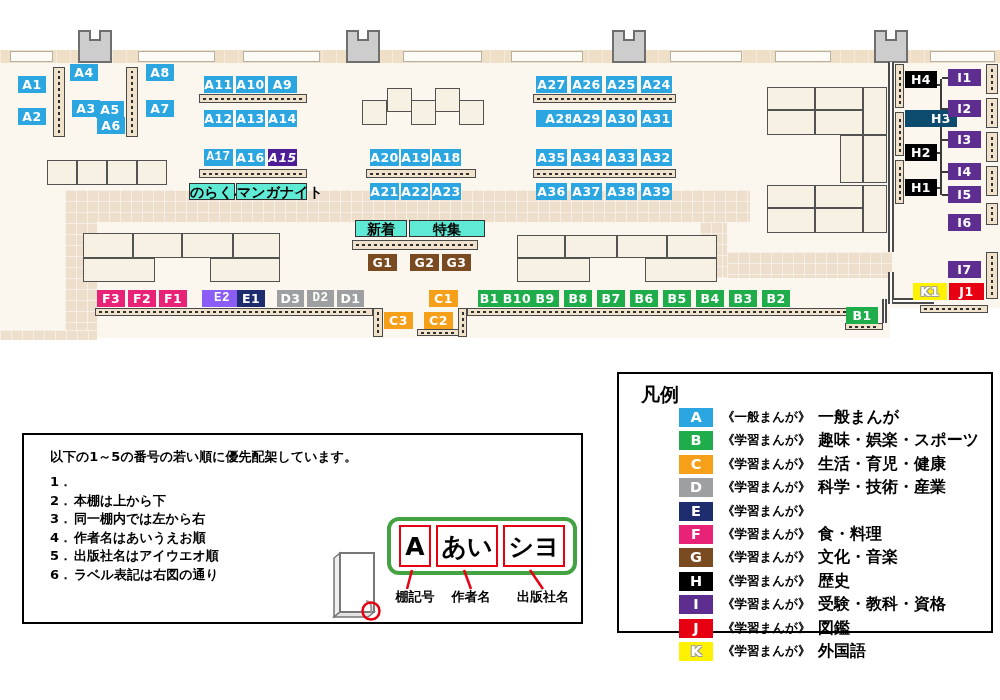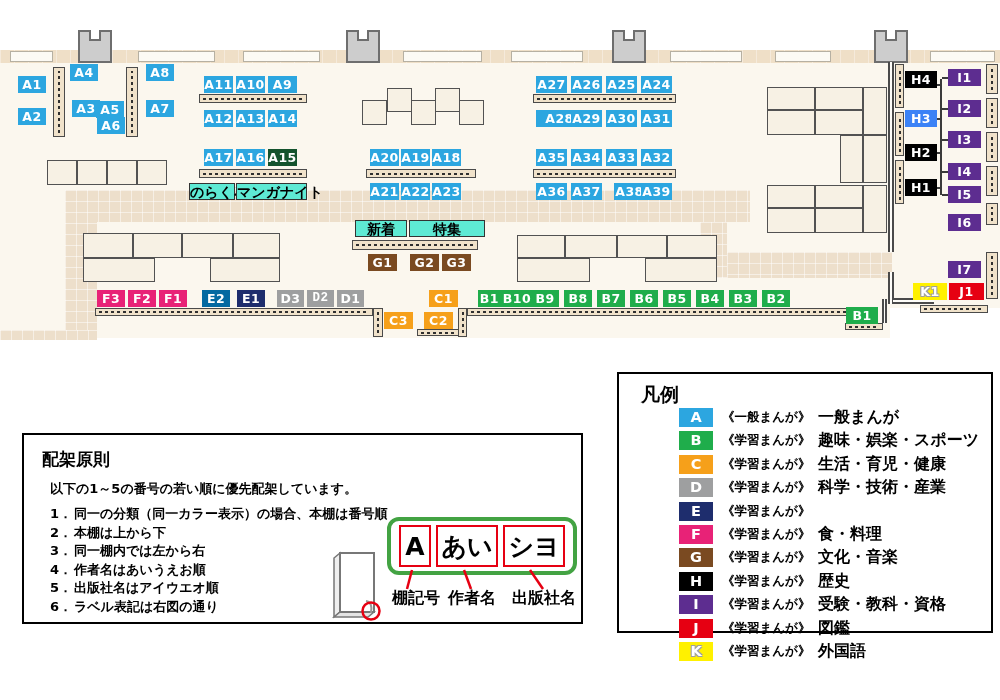--- a/index.html
+++ b/index.html
@@ -41,21 +41,21 @@
   .p-intro{font-size:13px;font-weight:bold;color:#000;margin-bottom:7px;padding-left:8px;}
   .p-item{display:flex;font-size:13px;font-weight:bold;color:#000;line-height:18.5px;padding-left:8px;}
   .p-item .num{width:24px;flex:none;}
   .p-note{font-size:12.5px;font-weight:bold;color:#000;line-height:17px;padding-left:44px;}
   
   .greenbox{position:absolute;left:387px;top:517px;width:190px;height:58px;background:#fff;
     border:4px solid #43A343;border-radius:12px;box-sizing:border-box;display:flex;align-items:center;
     justify-content:center;gap:5px;padding:0 4px;}
   .redseg{border:2.5px solid #E60012;box-sizing:border-box;height:42px;display:flex;align-items:center;
     justify-content:center;font-size:25px;font-weight:bold;color:#000;background:#fff;}
-  .caption{position:absolute;top:588px;font-size:16px;font-weight:bold;color:#000;text-align:center;white-space:nowrap;}
+  .caption{position:absolute;top:588px;font-size:13px;font-weight:bold;color:#000;text-align:center;white-space:nowrap;}
   
   .legend{position:absolute;left:617px;top:372px;width:376px;height:261px;background:#fff;
     border:2px solid #000;box-sizing:border-box;}
   .leg-title{position:absolute;left:22px;top:8px;font-size:19px;font-weight:bold;color:#000;}
   .leg-row{position:absolute;left:60px;display:flex;align-items:center;height:19px;}
   .leg-chip{width:34px;height:19px;flex:none;color:#fff;font-size:14.5px;font-weight:bold;
     text-align:center;line-height:19px;margin-right:9px;}
   .leg-type{font-size:12.5px;font-weight:bold;color:#000;width:96px;flex:none;white-space:nowrap;}
   .leg-label{font-size:16px;font-weight:bold;color:#000;white-space:nowrap;}
 </style>
@@ -171,49 +171,49 @@
       <div class="lbl" style="left: 72px; top: 100px; width: 28px; background: rgb(44, 166, 224);">A3</div>
       <div class="lbl" style="left: 97px; top: 117px; width: 28px; background: rgb(44, 166, 224);">A6</div>
       <div class="lbl" style="left: 146px; top: 64px; width: 28px; background: rgb(44, 166, 224);">A8</div>
       <div class="lbl" style="left: 146px; top: 100px; width: 28px; background: rgb(44, 166, 224);">A7</div>
       <div class="lbl" style="left: 204px; top: 76px; width: 29px; background: rgb(44, 166, 224);">A11</div>
       <div class="lbl" style="left: 236px; top: 76px; width: 29px; background: rgb(44, 166, 224);">A10</div>
       <div class="lbl" style="left: 268px; top: 76px; width: 29px; background: rgb(44, 166, 224);">A9</div>
       <div class="lbl" style="left: 204px; top: 110px; width: 29px; background: rgb(44, 166, 224);">A12</div>
       <div class="lbl" style="left: 236px; top: 110px; width: 29px; background: rgb(44, 166, 224);">A13</div>
       <div class="lbl" style="left: 268px; top: 110px; width: 29px; background: rgb(44, 166, 224);">A14</div>
-      <div class="lbl" style="left: 204px; top: 149px; width: 29px; background: rgb(44, 166, 224);">A17</div>
+      <div class="lbl" style="left: 204px; top: 149px; width: 29px; background: rgb(44, 166, 224); font-family: Liberation Mono, monospace;">A17</div>
       <div class="lbl" style="left: 236px; top: 149px; width: 29px; background: rgb(44, 166, 224);">A16</div>
-      <div class="lbl" style="left: 268px; top: 149px; width: 29px; background: #14532d;">A15</div>
+      <div class="lbl" style="left: 268px; top: 149px; width: 29px; background: #4c1d95; font-style: italic;">A15</div>
       <div class="lbl" style="left: 370px; top: 149px; width: 29px; background: rgb(44, 166, 224);">A20</div>
       <div class="lbl" style="left: 401px; top: 149px; width: 29px; background: rgb(44, 166, 224);">A19</div>
       <div class="lbl" style="left: 432px; top: 149px; width: 29px; background: rgb(44, 166, 224);">A18</div>
       <div class="lbl" style="left: 370px; top: 183px; width: 29px; background: rgb(44, 166, 224);">A21</div>
       <div class="lbl" style="left: 401px; top: 183px; width: 29px; background: rgb(44, 166, 224);">A22</div>
       <div class="lbl" style="left: 432px; top: 183px; width: 29px; background: rgb(44, 166, 224);">A23</div>
       <div class="lbl" style="left: 536px; top: 76px; width: 31px; background: rgb(44, 166, 224);">A27</div>
       <div class="lbl" style="left: 571px; top: 76px; width: 31px; background: rgb(44, 166, 224);">A26</div>
       <div class="lbl" style="left: 606px; top: 76px; width: 31px; background: rgb(44, 166, 224);">A25</div>
       <div class="lbl" style="left: 641px; top: 76px; width: 31px; background: rgb(44, 166, 224);">A24</div>
       <div class="lbl" style="left: 536px; top: 110px; width: 47px; background: rgb(44, 166, 224);">A28</div>
       <div class="lbl" style="left: 571px; top: 110px; width: 31px; background: rgb(44, 166, 224);">A29</div>
       <div class="lbl" style="left: 606px; top: 110px; width: 31px; background: rgb(44, 166, 224);">A30</div>
       <div class="lbl" style="left: 641px; top: 110px; width: 31px; background: rgb(44, 166, 224);">A31</div>
       <div class="lbl" style="left: 536px; top: 149px; width: 31px; background: rgb(44, 166, 224);">A35</div>
       <div class="lbl" style="left: 571px; top: 149px; width: 31px; background: rgb(44, 166, 224);">A34</div>
       <div class="lbl" style="left: 606px; top: 149px; width: 31px; background: rgb(44, 166, 224);">A33</div>
       <div class="lbl" style="left: 641px; top: 149px; width: 31px; background: rgb(44, 166, 224);">A32</div>
       <div class="lbl" style="left: 536px; top: 183px; width: 31px; background: rgb(44, 166, 224);">A36</div>
       <div class="lbl" style="left: 571px; top: 183px; width: 31px; background: rgb(44, 166, 224);">A37</div>
-      <div class="lbl" style="left: 606px; top: 183px; width: 31px; background: rgb(44, 166, 224); margin-left: 8px;">A38</div>
+      <div class="lbl" style="left: 606px; top: 183px; width: 31px; background: rgb(44, 166, 224);">A38</div>
       <div class="lbl" style="left: 641px; top: 183px; width: 31px; background: rgb(44, 166, 224);">A39</div>
       <div class="lbl" style="left: 97px; top: 290px; width: 28px; background: rgb(232, 34, 119);">F3</div>
       <div class="lbl" style="left: 128px; top: 290px; width: 28px; background: rgb(232, 34, 119);">F2</div>
       <div class="lbl" style="left: 159px; top: 290px; width: 28px; background: rgb(232, 34, 119);">F1</div>
-      <div class="lbl" style="left: 202px; top: 290px; width: 28px; background: #0369a1;">E2</div>
+      <div class="lbl" style="left: 202px; top: 290px; width: 40px; background: #8b5cf6; font-family: Liberation Mono, monospace;">E2</div>
       <div class="lbl" style="left: 237px; top: 290px; width: 28px; background: rgb(30, 45, 109);">E1</div>
       <div class="lbl" style="left: 277px; top: 290px; width: 27px; background: rgb(158, 159, 160);">D3</div>
       <div class="lbl" style="left: 307px; top: 290px; width: 27px; background: rgb(158, 159, 160); font-family: Liberation Mono, monospace;">D2</div>
       <div class="lbl" style="left: 337px; top: 290px; width: 27px; background: rgb(158, 159, 160);">D1</div>
       <div class="lbl" style="left: 429px; top: 290px; width: 29px; background: rgb(246, 160, 26);">C1</div>
       <div class="lbl" style="left: 384px; top: 312px; width: 29px; background: rgb(246, 160, 26);">C3</div>
       <div class="lbl" style="left: 424px; top: 312px; width: 29px; background: rgb(246, 160, 26);">C2</div>
       <div class="lbl" style="left: 368px; top: 254px; width: 29px; background: rgb(122, 74, 33);">G1</div>
       <div class="lbl" style="left: 410px; top: 254px; width: 29px; background: rgb(122, 74, 33);">G2</div>
       <div class="lbl" style="left: 442px; top: 254px; width: 29px; background: rgb(122, 74, 33);">G3</div>
@@ -222,45 +222,43 @@
       <div class="lbl" style="left: 531px; top: 290px; width: 28px; background: rgb(31, 173, 75);">B9</div>
       <div class="lbl" style="left: 564px; top: 290px; width: 28px; background: rgb(31, 173, 75);">B8</div>
       <div class="lbl" style="left: 597px; top: 290px; width: 28px; background: rgb(31, 173, 75);">B7</div>
       <div class="lbl" style="left: 630px; top: 290px; width: 28px; background: rgb(31, 173, 75);">B6</div>
       <div class="lbl" style="left: 663px; top: 290px; width: 28px; background: rgb(31, 173, 75);">B5</div>
       <div class="lbl" style="left: 696px; top: 290px; width: 28px; background: rgb(31, 173, 75);">B4</div>
       <div class="lbl" style="left: 729px; top: 290px; width: 28px; background: rgb(31, 173, 75);">B3</div>
       <div class="lbl" style="left: 762px; top: 290px; width: 28px; background: rgb(31, 173, 75);">B2</div>
       <div class="lbl" style="left: 846px; top: 307px; width: 32px; background: rgb(31, 173, 75);">B1</div>
       <div class="lbl" style="left: 905px; top: 71px; width: 32px; background: rgb(0, 0, 0);">H4</div>
-      <div class="lbl" style="left: 905px; top: 110px; width: 32px; background: #3b82f6;">H3</div>
+      <div class="lbl" style="left: 905px; top: 110px; width: 32px; background: #0c4a6e; padding-left: 20px;">H3</div>
       <div class="lbl" style="left: 905px; top: 144px; width: 32px; background: rgb(0, 0, 0);">H2</div>
       <div class="lbl" style="left: 905px; top: 179px; width: 32px; background: rgb(0, 0, 0);">H1</div>
       <div class="lbl" style="left: 948px; top: 69px; width: 33px; background: rgb(93, 45, 144);">I1</div>
       <div class="lbl" style="left: 948px; top: 100px; width: 33px; background: rgb(93, 45, 144);">I2</div>
       <div class="lbl" style="left: 948px; top: 131px; width: 33px; background: rgb(93, 45, 144);">I3</div>
       <div class="lbl" style="left: 948px; top: 163px; width: 33px; background: rgb(93, 45, 144);">I4</div>
       <div class="lbl" style="left: 948px; top: 186px; width: 33px; background: rgb(93, 45, 144);">I5</div>
       <div class="lbl" style="left: 948px; top: 214px; width: 33px; background: rgb(93, 45, 144);">I6</div>
       <div class="lbl" style="left: 948px; top: 261px; width: 33px; background: rgb(93, 45, 144);">I7</div>
       <div class="lbl outline" style="left: 913px; top: 283px; width: 34px; background: rgb(255, 241, 0);">K1</div>
       <div class="lbl" style="left: 949px; top: 283px; width: 35px; background: rgb(230, 0, 18);">J1</div>
       <div class="callout" style="left: 189px; top: 183px; width: 46px;">のらくろ</div>
       <div class="callout" style="left: 236px; top: 183px; width: 71px;">マンガナイト</div>
       <div class="callout" style="left: 355px; top: 220px; width: 52px;">新着</div>
       <div class="callout" style="left: 409px; top: 220px; width: 76px;">特集</div>
     </div>
 
   <div class="principles">
-    <div class="p-title">配架原則</div>
     <div class="p-intro">以下の1～5の番号の若い順に優先配架しています。</div>
     <div id="principles-list">
         <div class="p-item">
           <span class="num">1．</span>
-          <span>同一の分類（同一カラー表示）の場合、本棚は番号順</span>
         </div>
         <div class="p-item">
           <span class="num">2．</span>
           <span>本棚は上から下</span>
         </div>
         <div class="p-item">
           <span class="num">3．</span>
           <span>同一棚内では左から右</span>
         </div>
         <div class="p-item">

